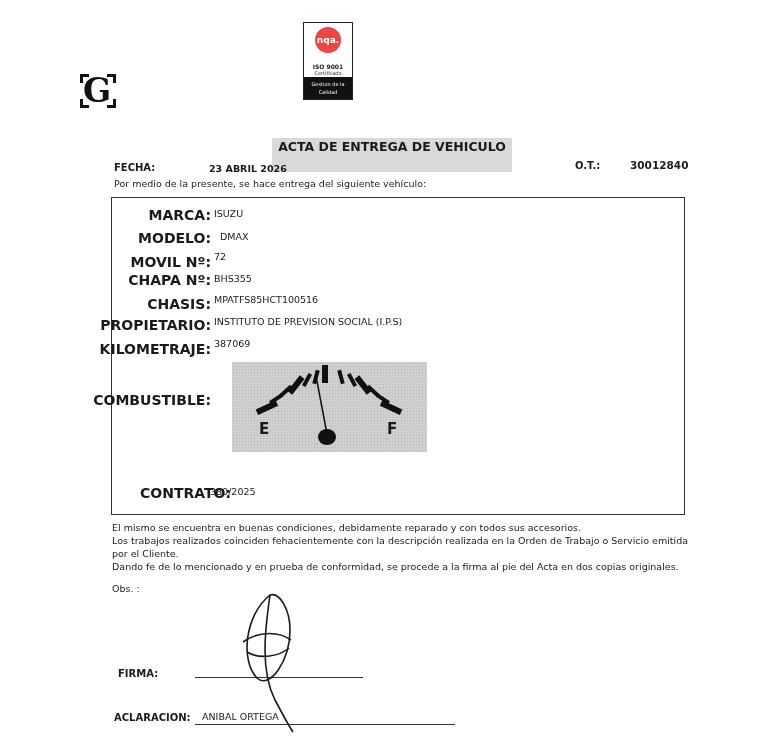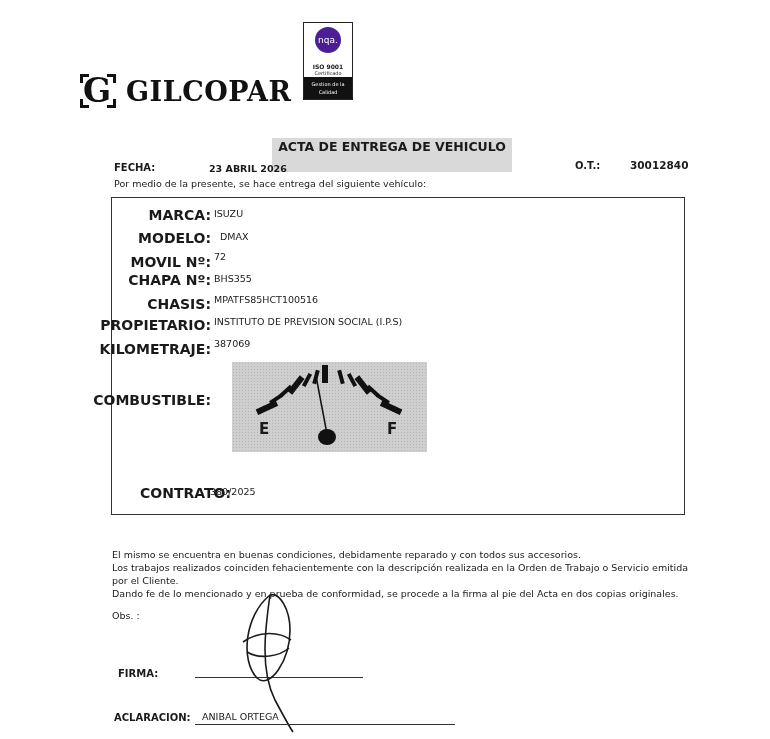--- a/index.html
+++ b/index.html
@@ -12,51 +12,50 @@
                   font-weight:bold; font-size:33px; line-height:34px; color:#111; }
   .logo-mark .c { position:absolute; width:6px; height:6px; border-color:#111; border-style:solid; }
   .logo-mark .tl { left:0; top:0; border-width:3px 0 0 3px; }
   .logo-mark .tr { right:0; top:0; border-width:3px 3px 0 0; }
   .logo-mark .bl { left:0; bottom:0; border-width:0 0 3px 3px; }
   .logo-mark .br { right:0; bottom:0; border-width:0 3px 3px 0; }
   .logo-text { font-family:"DejaVu Serif", serif; font-weight:bold; font-size:27px;
                letter-spacing:0.5px; color:#111; }
   .cert { left:303px; top:22px; width:50px; height:78px; border:1.5px solid #222; background:#fff;
           text-align:center; box-sizing:border-box; }
-  .cert .circle { width:26px; height:26px; border-radius:50%; background:#4c1d95; color:#fff;
-                  margin:4px auto 10px; font-size:9px; line-height:26px; font-weight:normal; }
+  .cert .circle { width:26px; height:26px; border-radius:50%; background:#ef4444; color:#fff;
+                  margin:4px auto 10px; font-size:9px; line-height:26px; font-weight:bold; }
   .cert .iso { font-size:6px; font-weight:bold; line-height:7px; }
   .cert .certif { font-size:5px; line-height:7px; }
   .cert .band { position:absolute; left:0; right:0; bottom:0; height:22px; background:#111; color:#fff;
                 font-size:5px; line-height:8px; padding-top:3px; box-sizing:border-box; }
   .title { left:272px; top:138px; width:240px; height:34px; background:#d9d9d9;
            text-align:center; font-weight:bold; font-size:12.5px; line-height:18px; }
   .lbl { font-weight:bold; font-size:10px; }
   .small { font-size:9.5px; }
   .box { left:111px; top:197px; width:574px; height:318px; border:1.5px solid #333; box-sizing:border-box; }
   .row-lbl { position:absolute; font-weight:bold; font-size:14px; text-align:right; }
   .row-val { position:absolute; font-size:9.5px; }
   .gauge { left:232px; top:362px; width:195px; height:90px; background:#cfcfcf;
            background-image: radial-gradient(#b5b5b5 0.6px, transparent 0.8px);
            background-size:3px 3px; }
-  .para { left:112px; font-size:9.5px; line-height:12.5px;margin-top:27px; }
+  .para { left:112px; font-size:9.5px; line-height:12.5px; }
   .sig-line { position:absolute; height:1px; background:#333; }
 </style>
 </head>
 <body>
 
 <div class="abs logo">
   <div class="logo-mark">
     <span class="c tl"></span>
       <span class="c tr"></span>
       <span class="c bl"></span>
       <span class="c br"></span>
     <span class="g">G</span>
   </div>
-  <span class="logo-text">GILCOPAR</span>
 </div>
 
 <div class="abs cert">
   <div class="circle">nqa.</div>
   <div class="iso">ISO 9001</div>
   <div class="certif">Certificado</div>
   <div class="band">
     <div>Gestion de la</div>
     <div>Calidad</div>
   </div>

